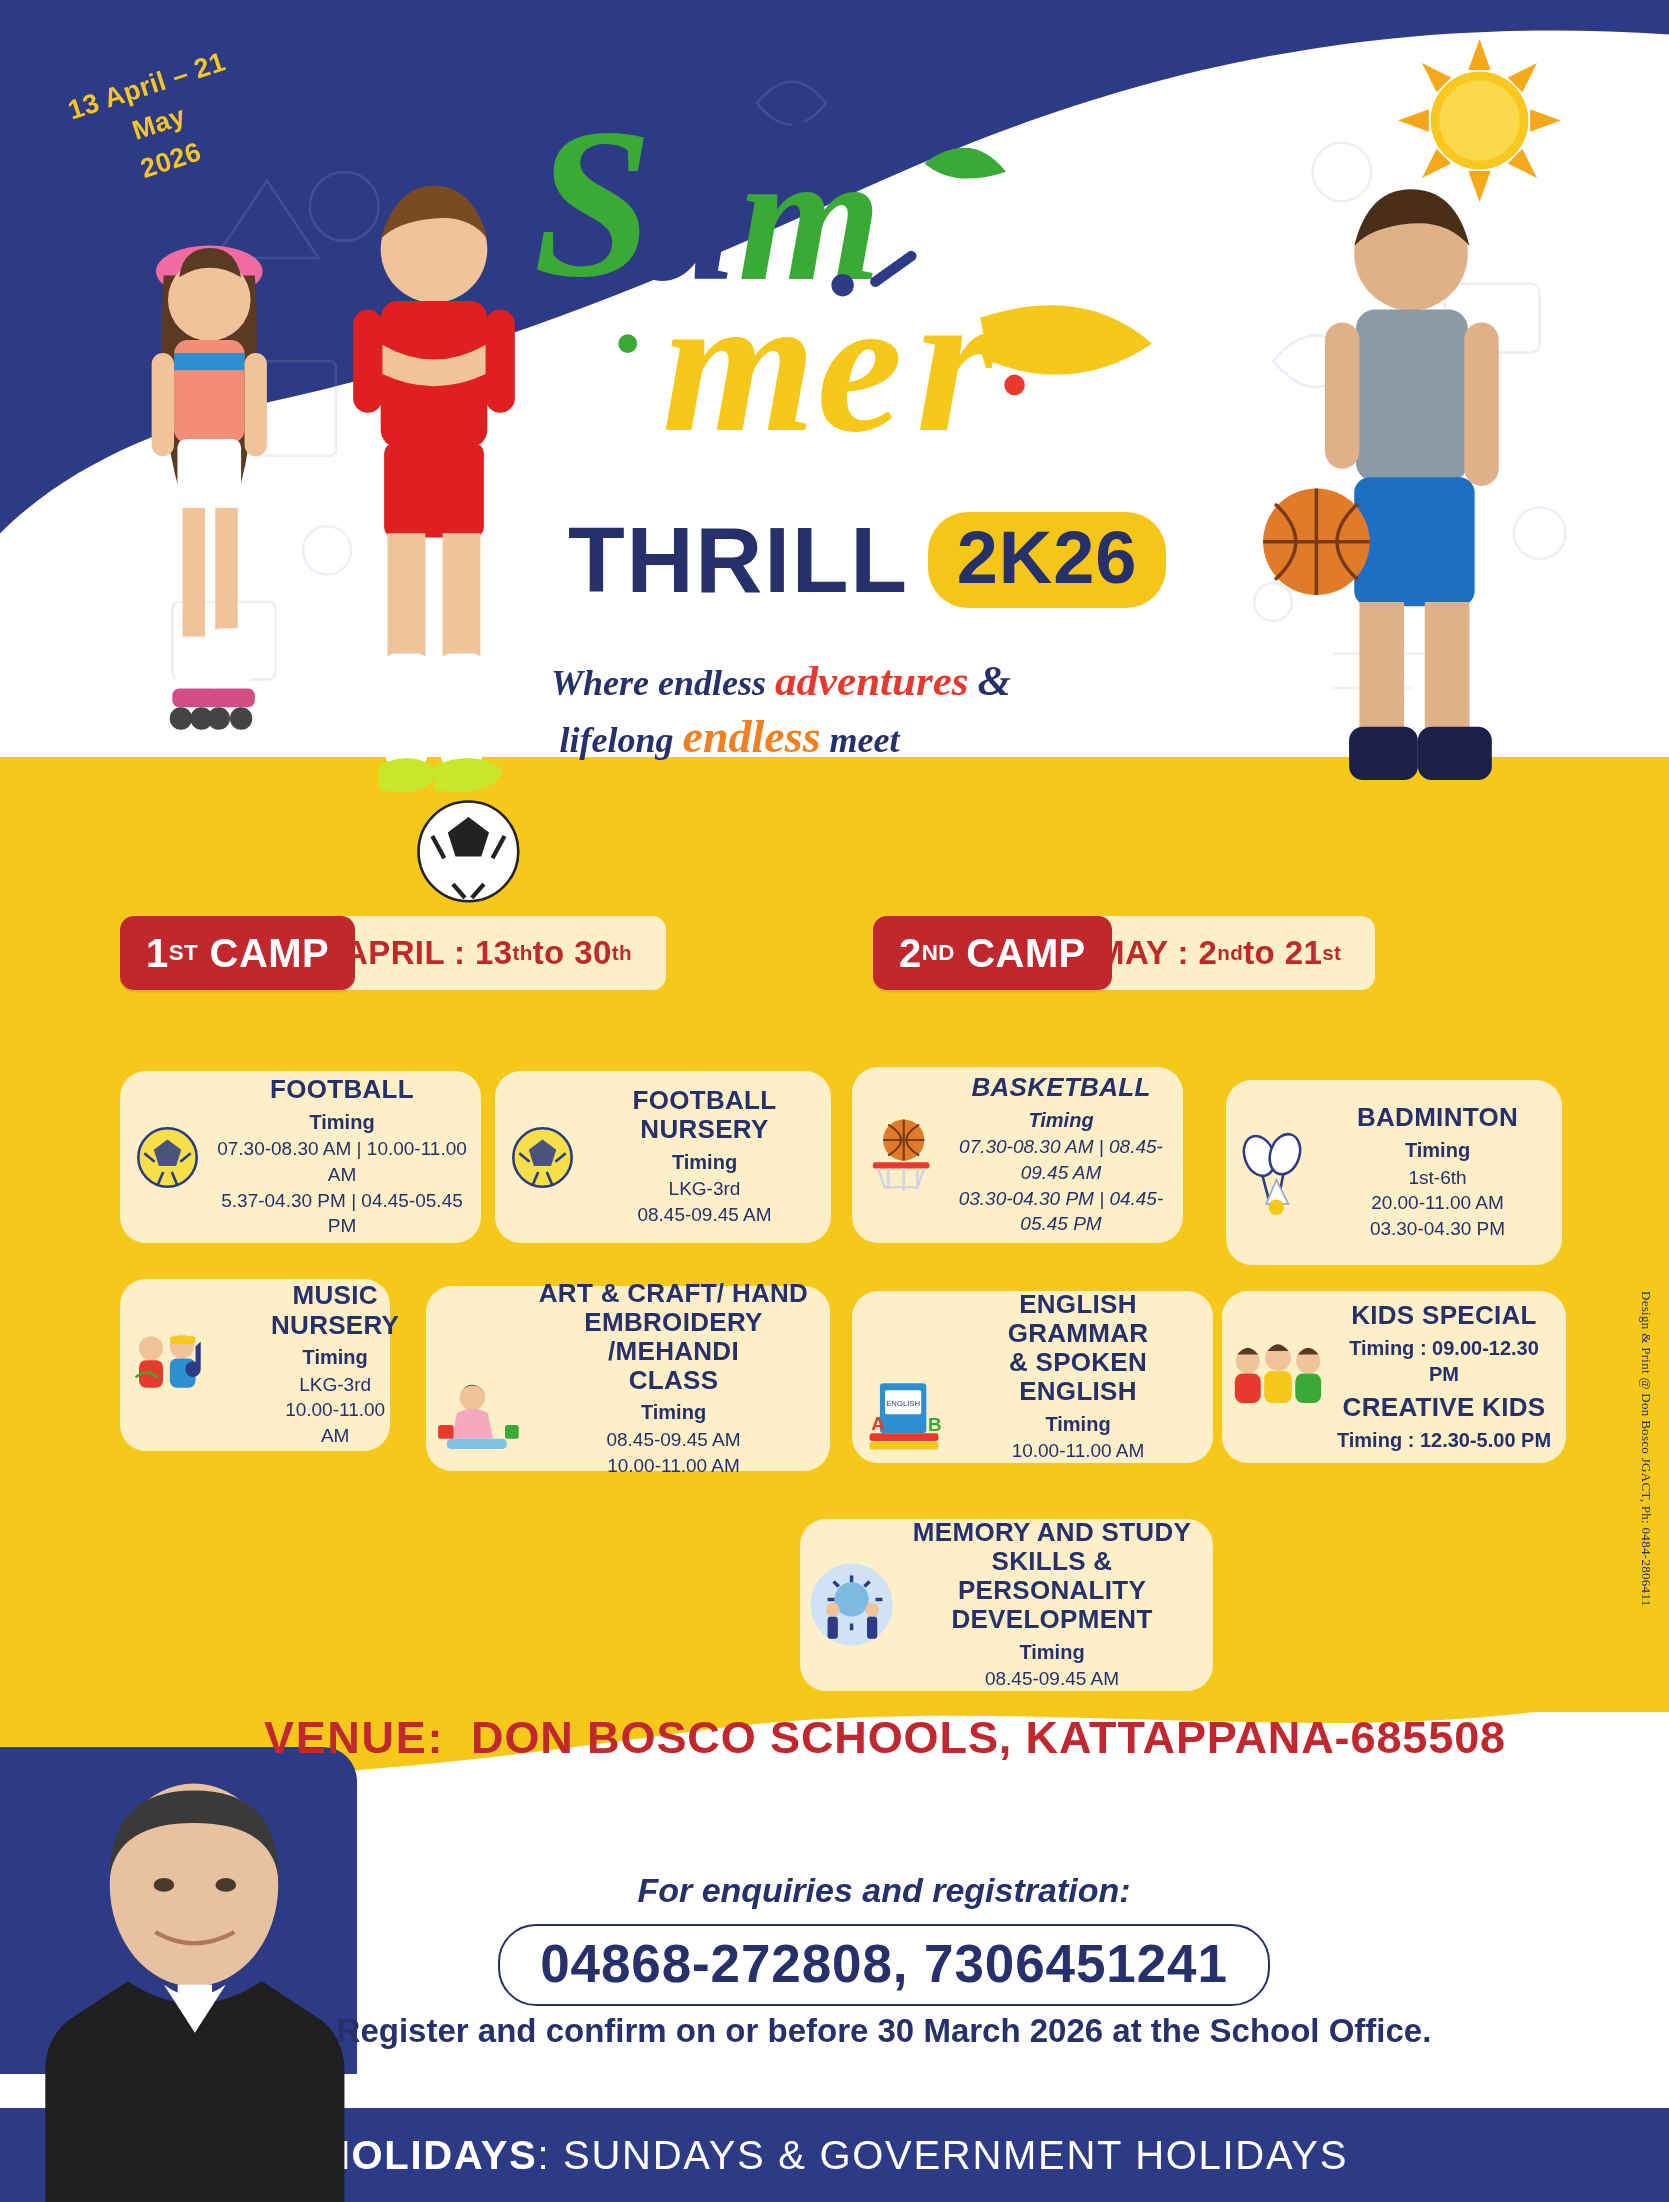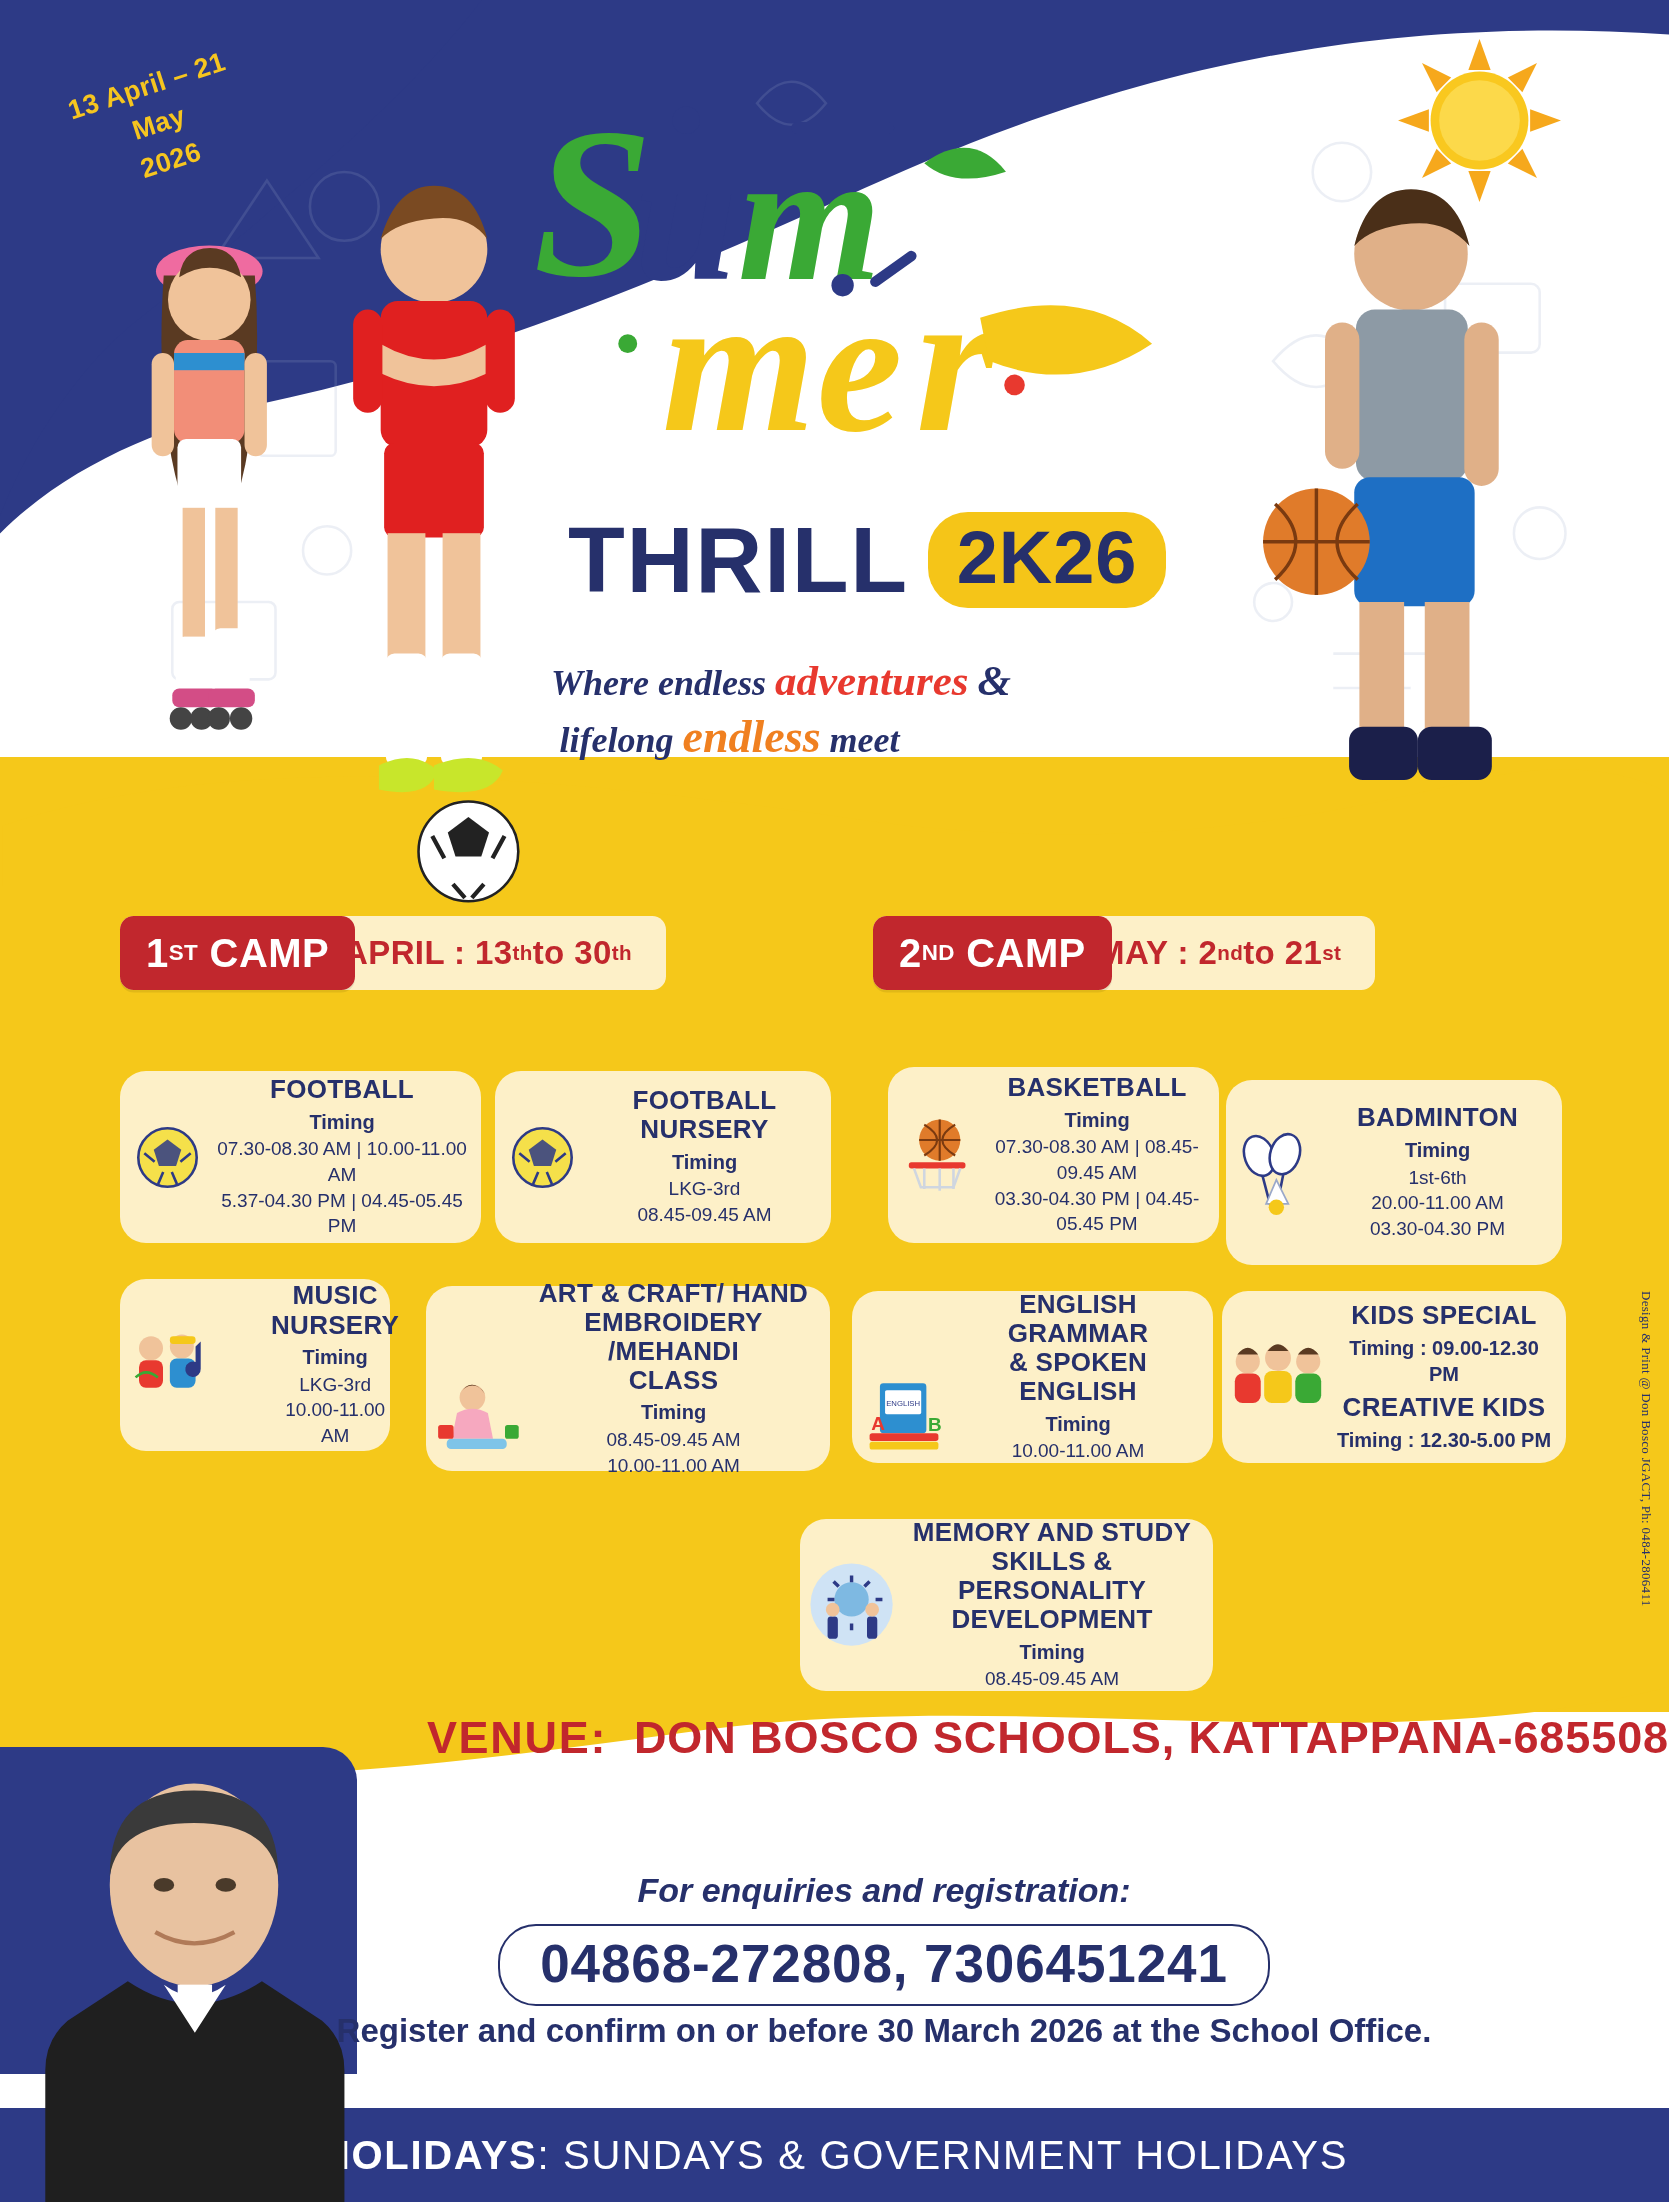--- a/index.html
+++ b/index.html
@@ -209,21 +209,21 @@
     font-size: 13px;
     color: #26306b;
     letter-spacing: 0.3px;
   }
 
   
   .venue {
     position: absolute;
     top: 1712px; left: 0; width: 1669px;
     z-index: 16;
-    text-align: right;
+    text-align: center;
     color: #c1272d;
     font-size: 45px;
     font-weight: bold;
     letter-spacing: 0.9px;
     padding-left: 101px;
     font-family: "Liberation Sans", sans-serif;
   }
   .venue .lbl { letter-spacing: 1.7px; }
 
   
@@ -522,21 +522,21 @@
     </div>
     <div class="txt">
       <div class="name" style="white-space:pre-line;">FOOTBALL
 NURSERY</div>
       <div class="sub">Timing</div>
       <div class="time" style="white-space:pre-line;">LKG-3rd
 08.45-09.45 AM</div>
     </div>
   </div>
 
-  <div class="card" style="left:888px; top:1067px; width:331px; height:176px;">
+  <div class="card" style="left:852px; top:1067px; width:331px; height:176px;font-style:italic;">
     <div class="ic" style="width:99px;">
       <svg width="76" height="79" viewBox="0 0 88 92">
         <circle cx="46" cy="28" r="24" fill="#e07b2a"></circle>
         <path d="M22 28h48M46 4v48M28 10q30 18 0 36M64 10q-30 18 0 36" stroke="#7a3a10" stroke-width="2.5" fill="none"></path>
         <rect x="10" y="54" width="66" height="7" rx="3" fill="#e8392f"></rect>
         <path d="M16 61l8 22h38l8-22" fill="none" stroke="#cfd6e0" stroke-width="3"></path>
         <path d="M28 61v24M46 61v26M62 61v24" stroke="#cfd6e0" stroke-width="3"></path>
       </svg>
     </div>
     <div class="txt">

